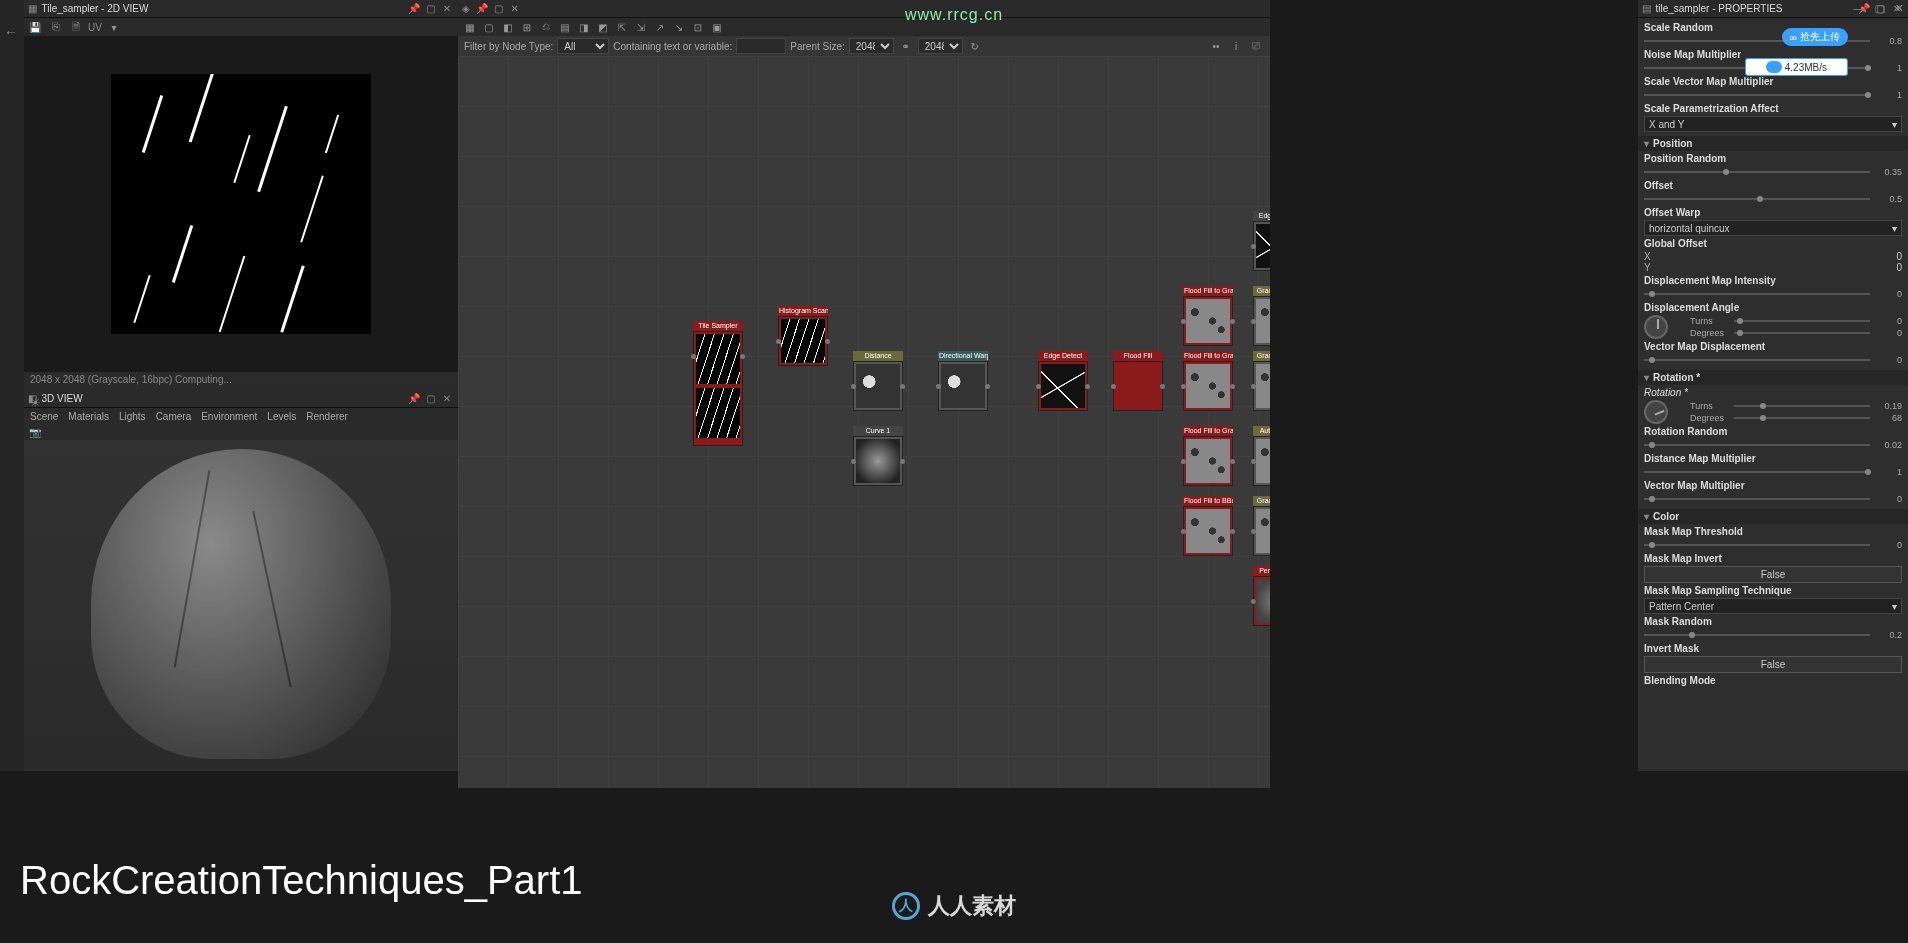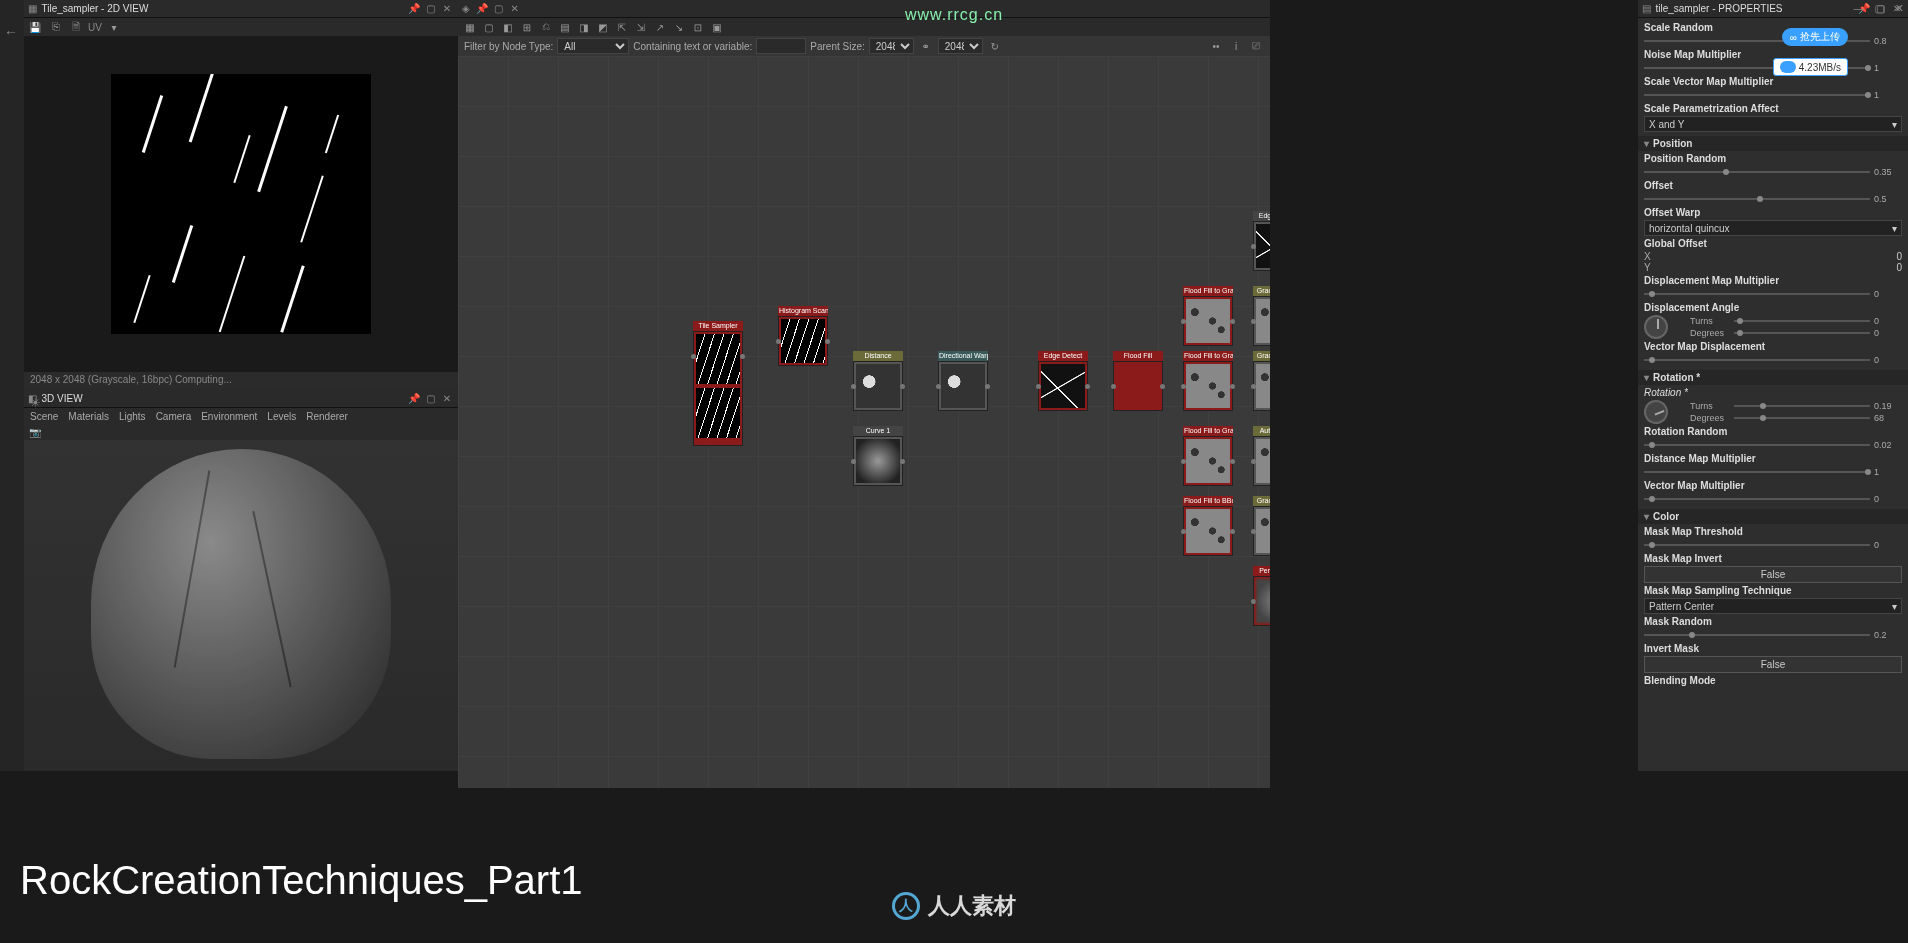--- a/index.html
+++ b/index.html
@@ -64,38 +64,38 @@
 
 
 .props { position:absolute; right:0; top:0; width:270px; height:771px; background:#2e2e2e; overflow:hidden; font-size:10px; }
 .props .body { padding:4px 6px; }
 .prow { margin-bottom:2px; }
 .prow .lbl { color:#ddd; font-size:10px; font-weight:bold; display:block; margin-bottom:2px; }
 .prow .lbl.it { font-style:italic; font-weight:normal; }
 .prow .slider-line { display:flex; align-items:center; gap:4px; height:12px; }
 .prow .slider-line .track { flex:1; height:2px; background:#555; position:relative; }
 .prow .slider-line .track .knob { position:absolute; width:6px; height:6px; background:#888; border-radius:50%; top:-2px; }
-.prow .slider-line .val { width:28px; color:#aaa; font-size:9px; }
+.prow .slider-line .val { width:28px; text-align:right; color:#aaa; font-size:9px; }
 .prow .dropdown { background:#222; border:1px solid #444; height:16px; padding:1px 4px; font-size:10px; color:#ccc; display:flex; align-items:center; justify-content:space-between; }
 .prow .xy { display:flex; gap:6px; align-items:center; }
 .prow .xy .axlbl { color:#aaa; width:10px; }
 .section-head { display:flex; align-items:center; gap:4px; background:#262626; margin:4px -6px 2px; padding:2px 6px; font-size:10px; color:#ddd; font-weight:bold; }
 .section-head .chev { color:#888; }
 .dial { width:24px; height:24px; border:2px solid #666; border-radius:50%; background:#444; position:relative; }
 .dial::after { content:""; position:absolute; width:2px; height:10px; background:#aaa; left:11px; top:2px; transform-origin:50% 10px; }
 .dual-line { display:flex; align-items:center; gap:22px; }
 .dual-line .sub { flex:1; }
 .dual-line .sublbl { font-size:9px; color:#aaa; width:40px; }
 .btn-wide { background:#333; border:1px solid #555; text-align:center; padding:2px; color:#ccc; font-size:10px; }
 
 
 .overlay-title { position:absolute; left:20px; bottom:40px; font-size:40px; color:#fff; font-weight:300; }
 .cloud-badge { position:absolute; right:60px; top:28px; display:flex; align-items:center; gap:4px; }
 .cloud-badge .b1 { background:#3aa0ff; color:#fff; border-radius:10px; padding:2px 8px; font-size:10px; display:flex; align-items:center; gap:3px; }
-.cloud-badge .b2 { background:#fff; border:1px solid #3aa0ff; border-radius:3px; padding:2px 6px; font-size:10px; color:#333; display:flex; align-items:center; gap:3px; }
+.cloud-badge .b2 { background:#fff; border:1px solid #3aa0ff; border-radius:3px; padding:2px 20px; font-size:10px; color:#333; display:flex; align-items:center; gap:3px; }
 .cloud-icon { width:16px; height:12px; background:#3aa0ff; border-radius:6px; position:relative; }
 .url-overlay { position:absolute; top:6px; left:50%; transform:translateX(-50%); color:#86efac; font-size:16px; font-weight:normal; letter-spacing:1px; }
 .wm-overlay { position:absolute; bottom:22px; left:50%; transform:translateX(-50%); display:flex; align-items:center; gap:8px; opacity:0.9; }
 .wm-overlay .c { width:28px; height:28px; border:3px solid #5bb7e8; border-radius:50%; display:flex; align-items:center; justify-content:center; color:#5bb7e8; font-size:14px; font-weight:bold; }
 .wm-overlay .t { color:#eee; font-size:22px; font-weight:bold; }
 .win-buttons { position:absolute; right:4px; top:2px; display:flex; gap:10px; color:#888; font-size:11px; }
 </style>
 </head>
 <body>
 
@@ -200,21 +200,21 @@
     <span class="tbtn">◩</span>
     <span class="tbtn">⇱</span>
     <span class="tbtn">⇲</span>
     <span class="tbtn">↗</span>
     <span class="tbtn">↘</span>
     <span class="tbtn">⊡</span>
     <span class="tbtn">▣</span>
   </div>
   <div class="filterbar">
     <span>Filter by Node Type:</span>
-    <select style="width:72px"><option>All</option></select>
+    <select style="width:52px"><option>All</option></select>
     <span>Containing text or variable:</span>
     <input type="text" style="width: 50px;">
     <span>Parent Size:</span>
     <select style="width:45px"><option>2048</option></select>
     <span class="tbtn">⚭</span>
     <select style="width:45px"><option>2048</option></select>
     <span class="tbtn">↻</span>
     <span class="spacer"></span>
     <span class="tbtn">••</span>
     <span class="tbtn">i</span>
@@ -432,21 +432,21 @@
       </div>
       <div class="xy">
         <span class="axlbl">Y</span>
         <div class="track" style="flex:1">
             <div class="knob" style="left:2%"></div>
           </div>
         <span class="val">0</span>
       </div>
     </div>
     <div class="prow">
-      <span class="lbl">Displacement Map Multiplier</span>
+      <span class="lbl">Displacement Map Intensity</span>
       <div class="slider-line">
           <div class="track">
             <div class="knob" style="left:2%"></div>
           </div>
           <span class="val">0</span>
         </div>
     </div>
     <div class="prow">
       <span class="lbl">Displacement Angle</span>
       <div class="dual-line">

